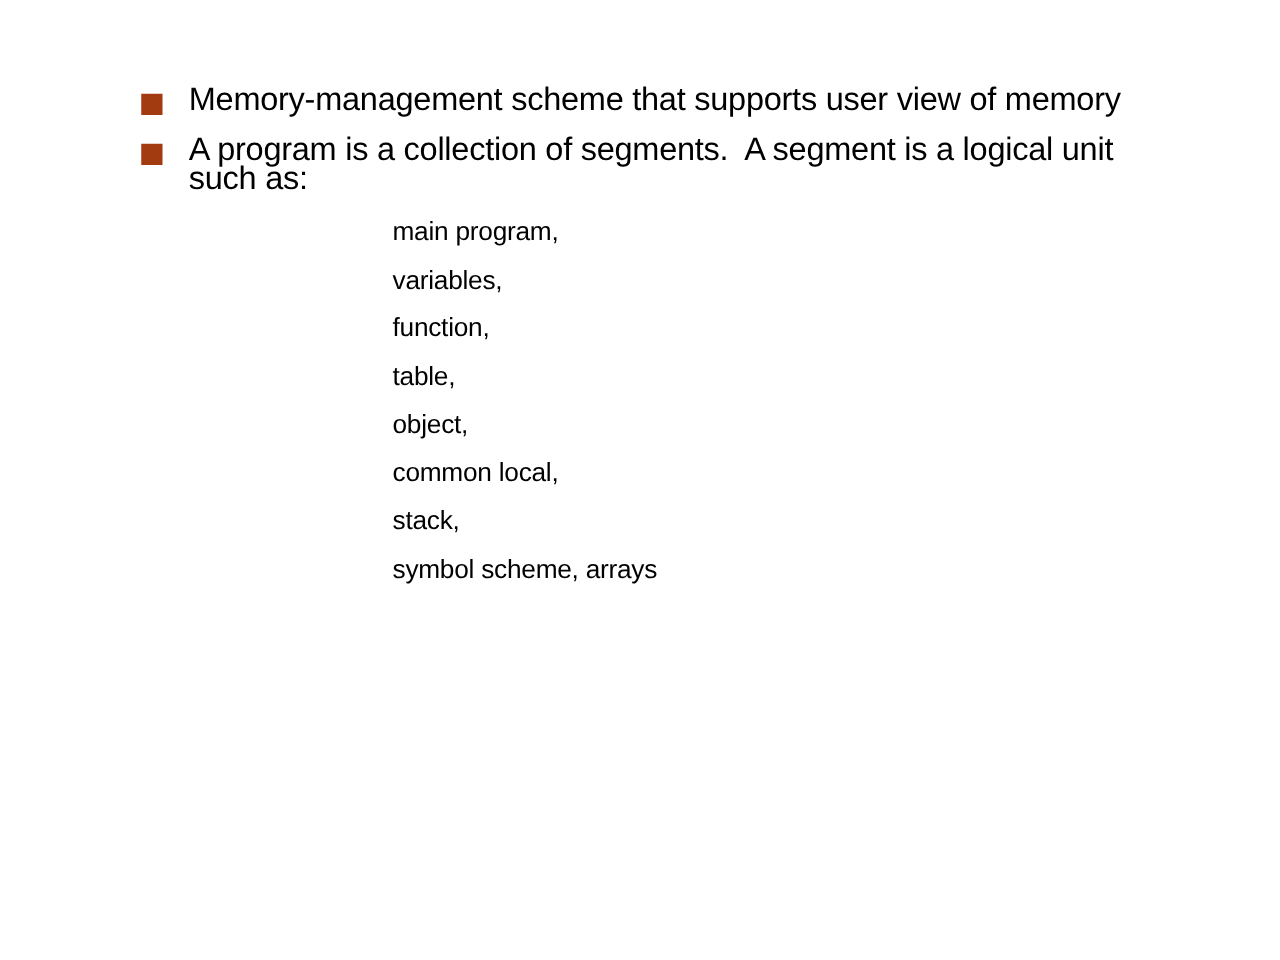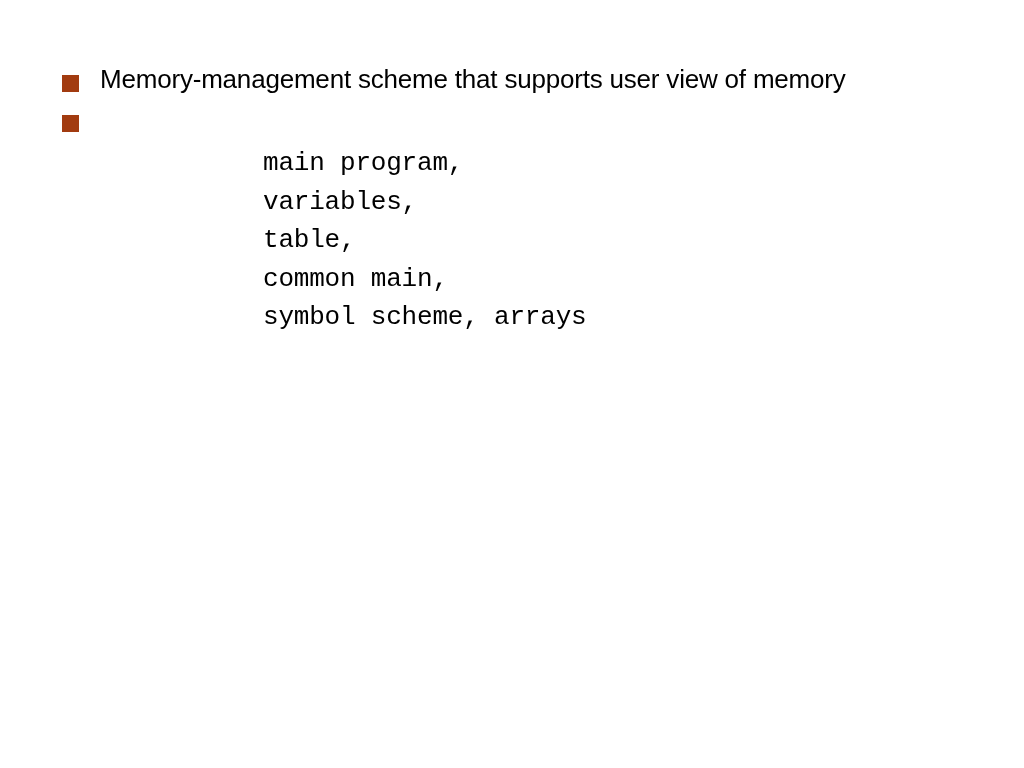--- a/index.html
+++ b/index.html
@@ -24,21 +24,21 @@
     margin: 36px 0 0 0;
     text-align: center;
     font-size: 49px;
     line-height: 56px;
     font-weight: bold;
     letter-spacing: -0.5px;
     color: var(--color-title, #1A699B);
   }
   .content {
     margin-top: 68px;
-    padding-left: 62px;
+    padding-left: 113px;
   }
   .bullet-row {
     display: flex;
     align-items: flex-start;
     margin-top: 16px;
   }
   .bullet-row:first-child {
     margin-top: 0;
   }
   .bullet-square {
@@ -54,49 +54,53 @@
     line-height: 23px;
     letter-spacing: -0.2px;
     white-space: pre-wrap;
     max-width: 860px;
   }
   .segment-list {
     margin-top: 20px;
     padding-left: 201px;
   }
   .segment-item {
-    font-size: 26px;
+    font-size: 21px;
     line-height: 23px;
     letter-spacing: -0.2px;
     margin-top: 15.5px;
     white-space: pre-wrap;
-    font-family: Liberation Mono, monospace;
   }
   .segment-item:first-child {
     margin-top: 0;
   }
 </style>
 </head>
 <body>
 
 <div class="slide">
 
   <div class="content">
 
     <div class="bullet-row">
       <span class="bullet-square"></span>
       <span class="bullet-text">Memory-management scheme that supports user view of memory</span>
     </div>
 
     <div class="bullet-row">
       <span class="bullet-square"></span>
+      <span class="bullet-text">A program is a collection of segments.  A segment is a logical unit
+such as:</span>
     </div>
 
     <div class="segment-list">
       <div class="segment-item">main program,</div>
       <div class="segment-item">variables,</div>
+      <div class="segment-item">function,</div>
       <div class="segment-item">table,</div>
-      <div class="segment-item">common main,</div>
+      <div class="segment-item">object,</div>
+      <div class="segment-item">common local,</div>
+      <div class="segment-item">stack,</div>
       <div class="segment-item">symbol scheme, arrays</div>
     </div>
 
   </div>
 </div>
 
 </body></html>

